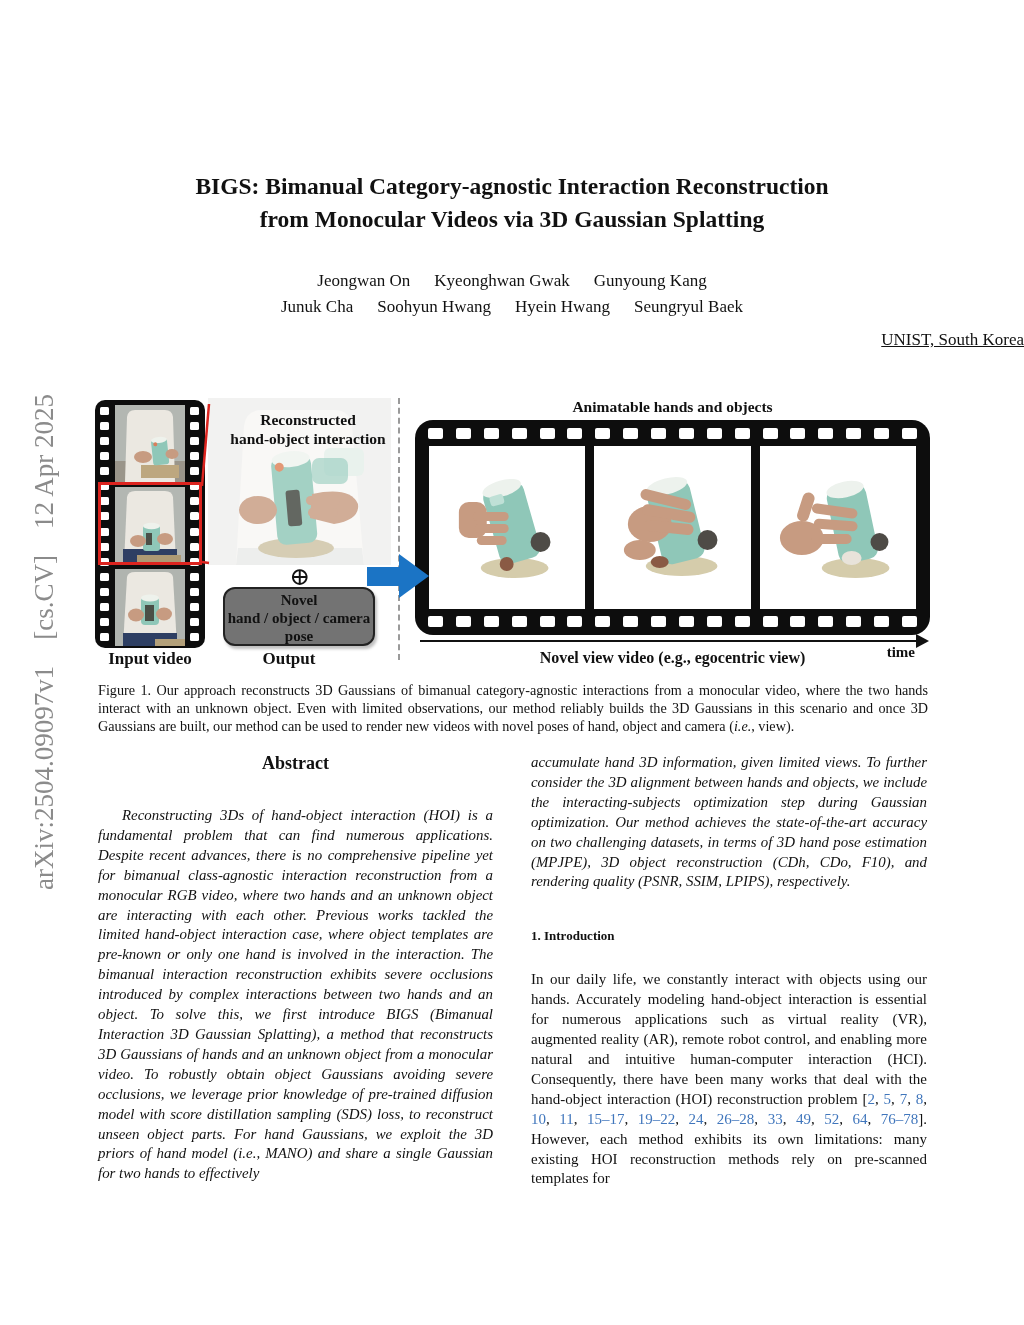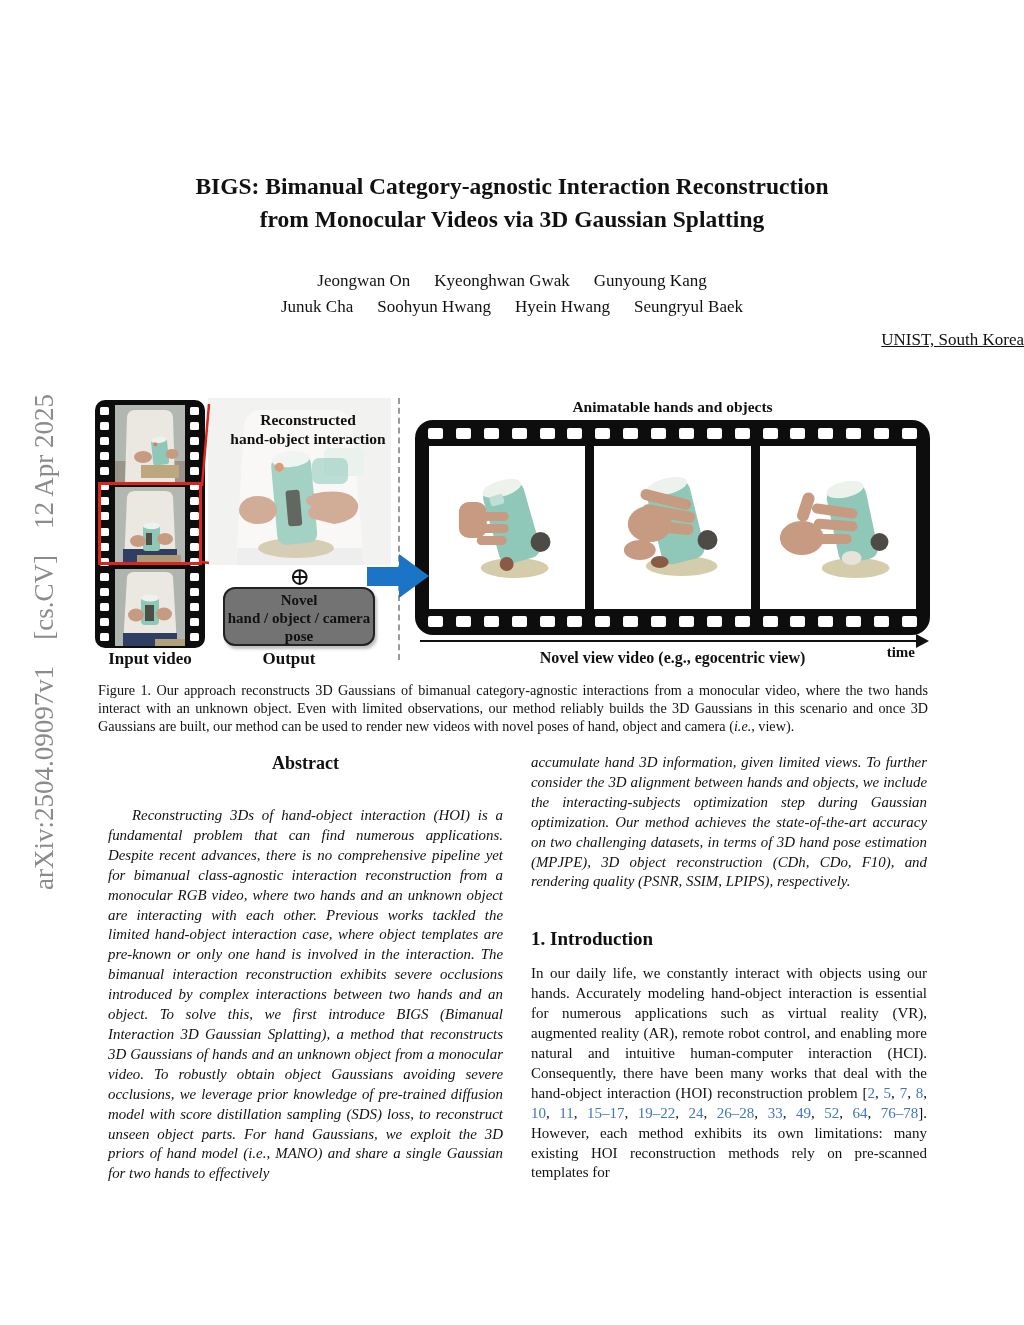--- a/index.html
+++ b/index.html
@@ -60,25 +60,25 @@
   .time-line{position:absolute;left:325px;top:242px;width:498px;height:2px;background:#111;}
   .time-arrowhead{position:absolute;left:821px;top:236px;width:0;height:0;
     border-left:13px solid #111;border-top:7px solid transparent;border-bottom:7px solid transparent;}
   .time-label{position:absolute;left:700px;top:246px;width:120px;text-align:right;font-weight:bold;font-size:15px;}
 
   
   .caption{position:absolute;left:98px;top:682px;width:830px;font-size:14.2px;line-height:17.8px;text-align:justify;}
 
   
   .col{position:absolute;top:753px;width:395px;}
-  .col.left{left:108px;} .col.right{left:531px;width:396px;}
+  .col.left{left:98px;} .col.right{left:531px;width:396px;}
   .abstract-h{text-align:center;font-size:18px;font-weight:bold;margin-bottom:32px;}
   .abs{font-style:italic;font-size:14.9px;line-height:19.9px;text-align:justify;}
   .abs.indent{text-indent:24px;margin-top:7px;}
-  .intro-h{font-size:19px;font-weight:bold;margin-top:36px;margin-bottom:14px;}
+  .intro-h{font-size:13px;font-weight:bold;margin-top:36px;margin-bottom:26px;}
   .bodytext{font-size:15px;line-height:19.9px;text-align:justify;}
   .cite{color:var(--cite);}
   .it{font-style:italic;}
 </style>
 </head>
 <body>
 
 <div class="page">
 
   <div class="arxiv-stamp">

